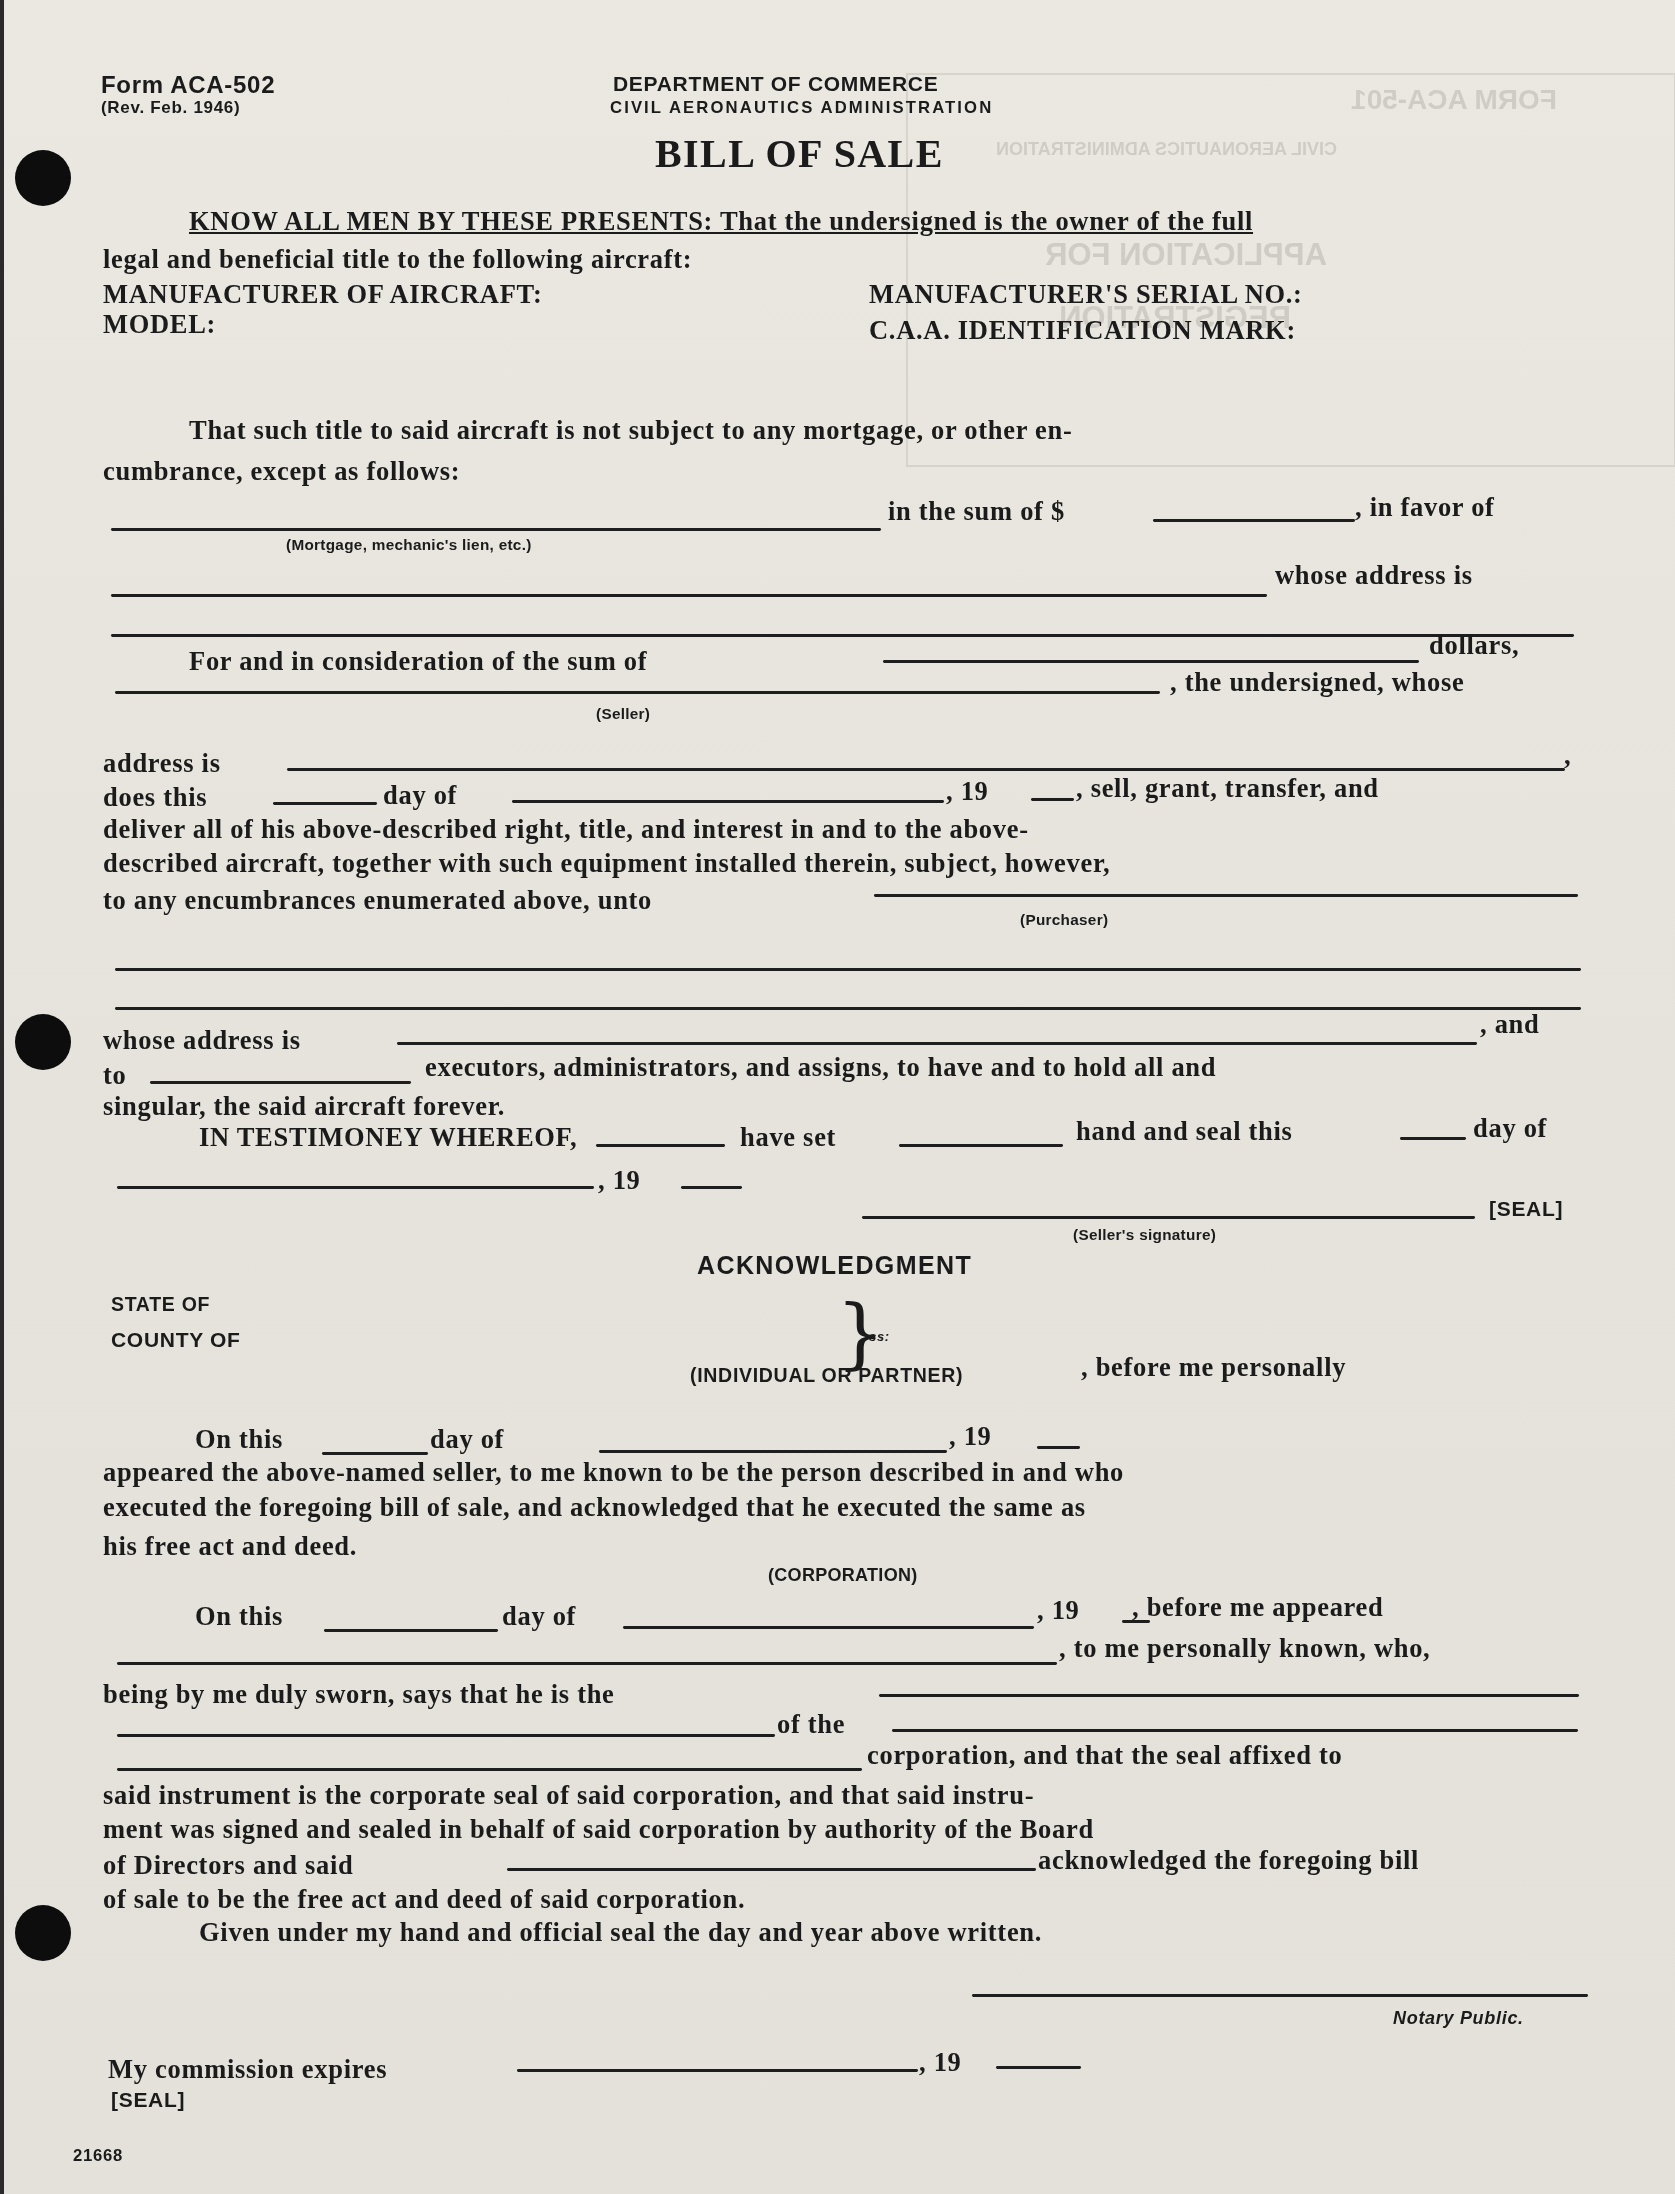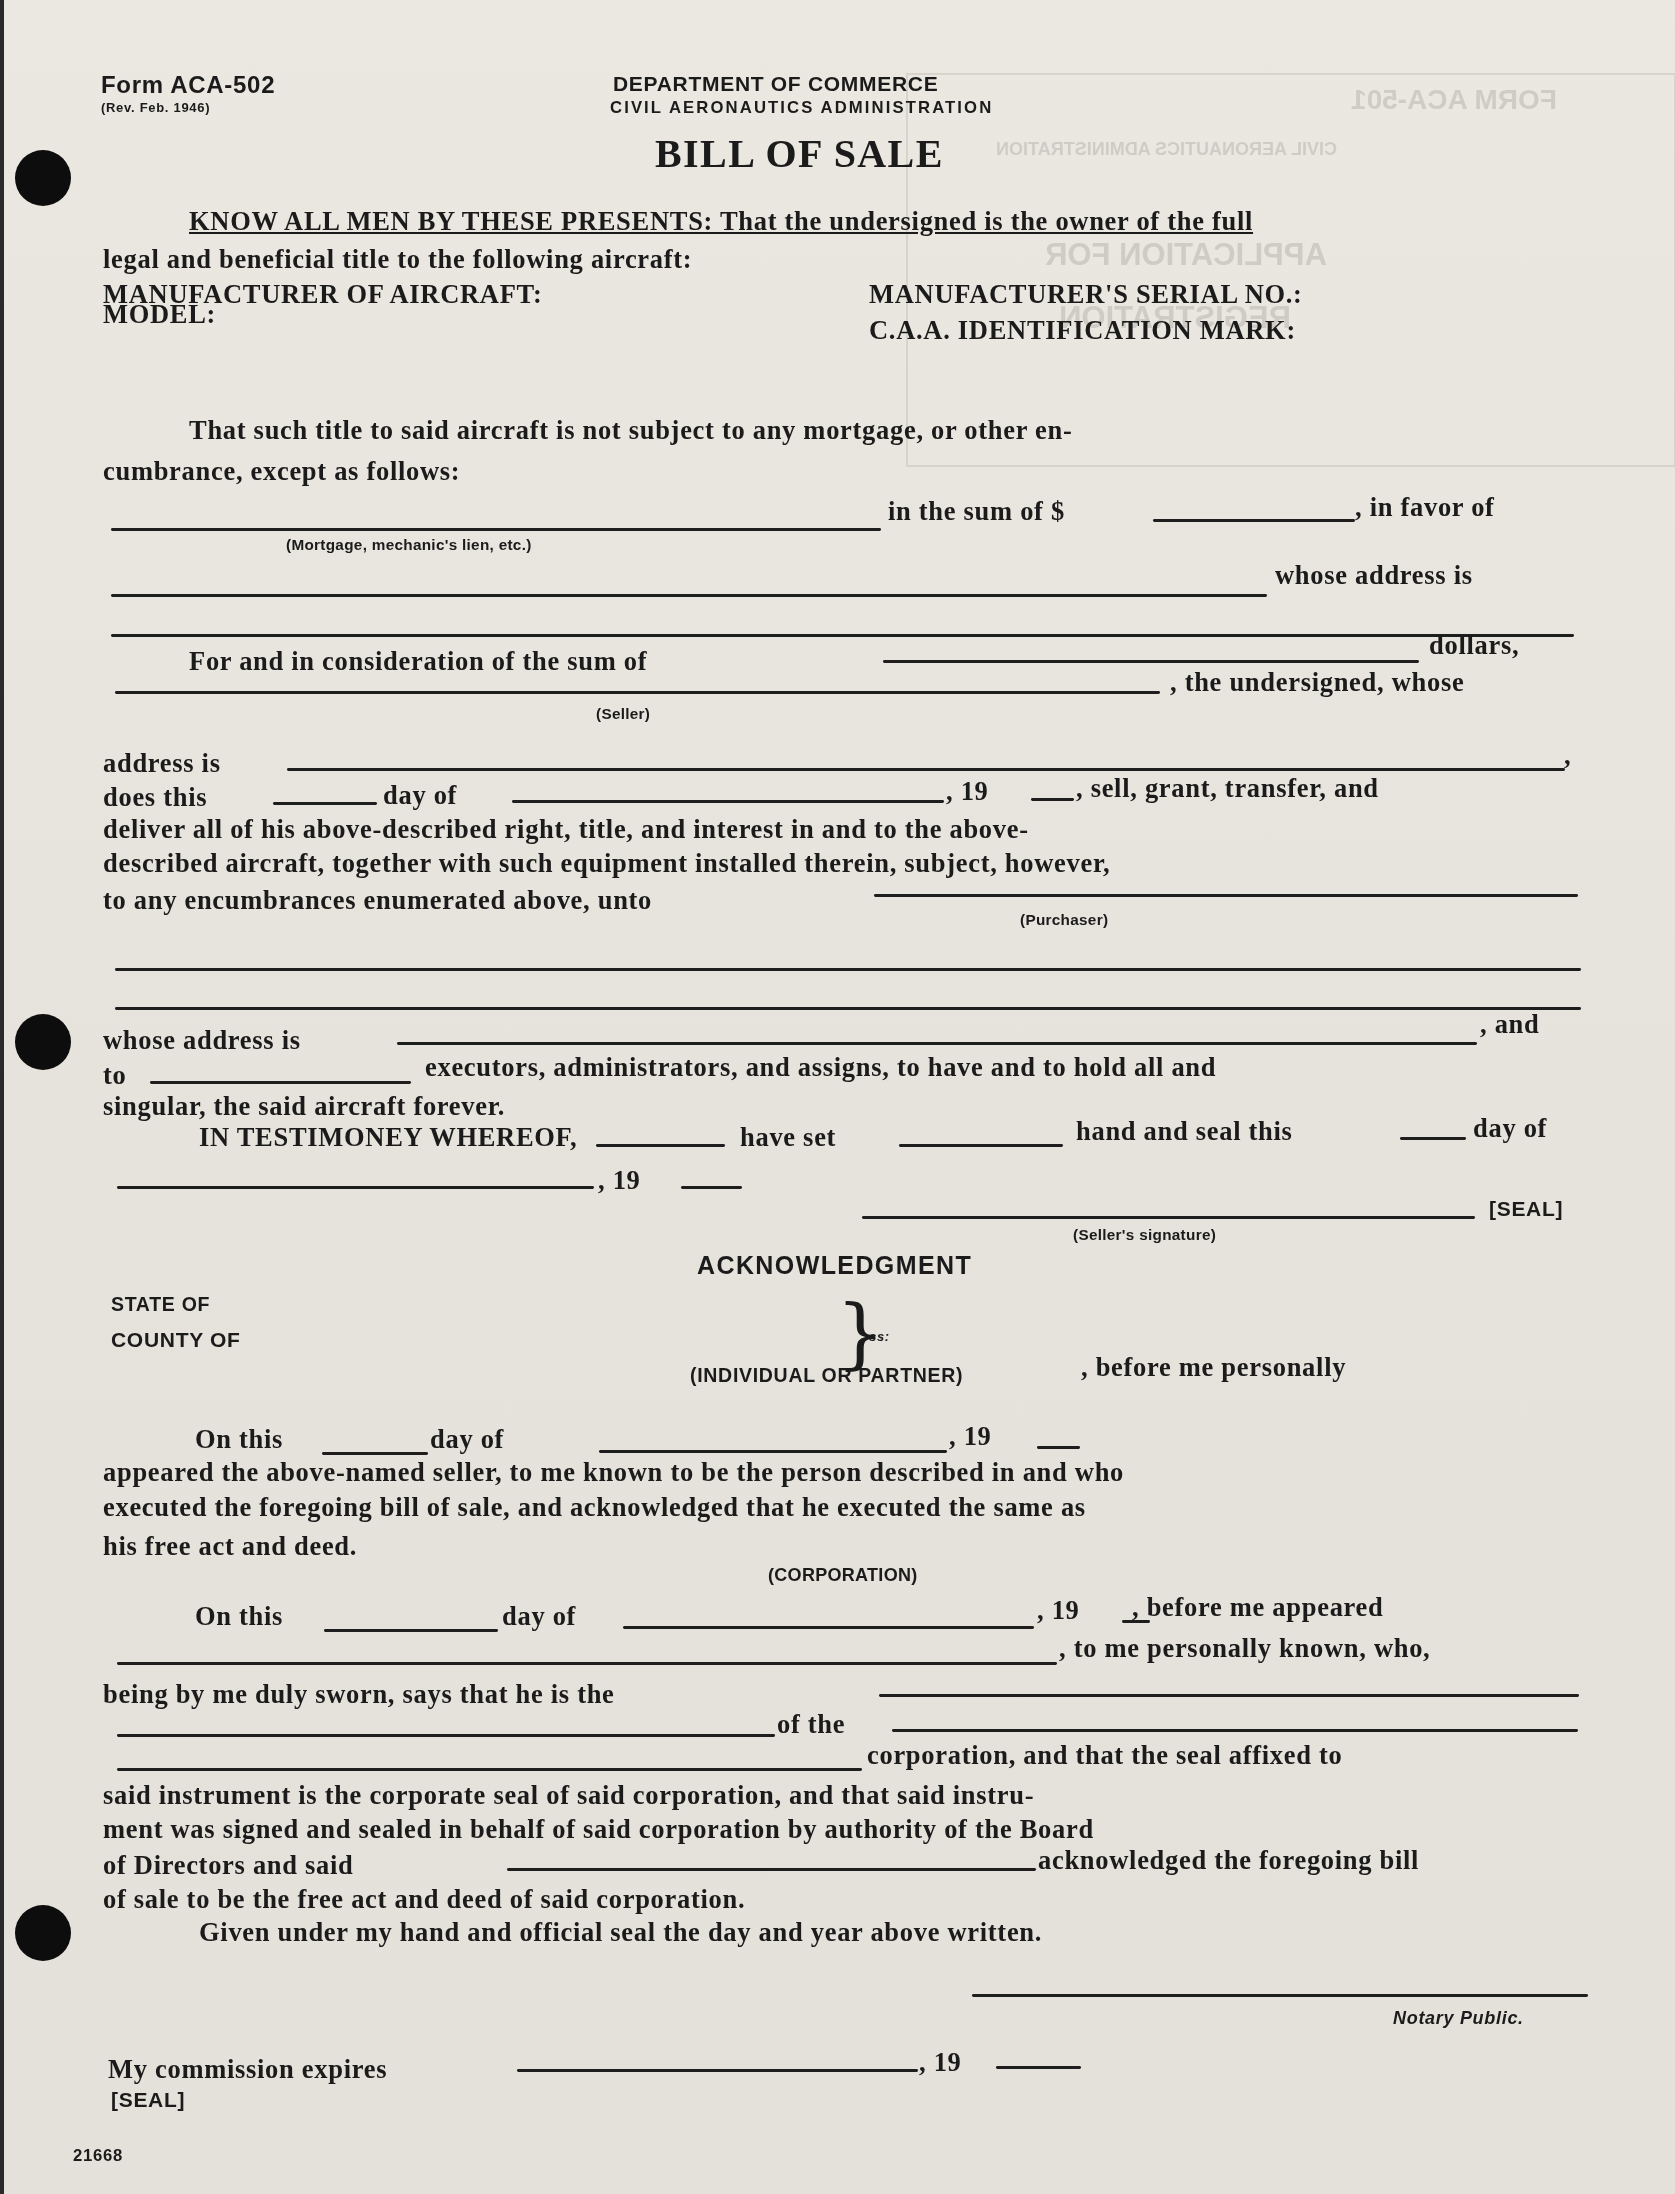--- a/index.html
+++ b/index.html
@@ -13,21 +13,21 @@
            font-weight:bold; transform:scaleX(-1); white-space:nowrap; }
   .ghost-frame { position:absolute; border:2.1px solid #c9c6c0; opacity:0.6; }
   .t { position:absolute; white-space:nowrap; font-family:"Liberation Serif","DejaVu Serif",serif;
        font-weight:bold; font-size:26.5px; line-height:31px; letter-spacing:0.7px; transform-origin:left top; }
   .sans { font-family:"Liberation Sans","DejaVu Sans",sans-serif; }
   .small { font-size:15.3px; line-height:18px; letter-spacing:0.3px; }
   .line { position:absolute; height:2.8px; background:#1e1e1e; border-radius:1.4px; }
   .title { font-size:40px; line-height:45px; letter-spacing:1.4px; }
   .hdr { font-size:21px; line-height:24px; letter-spacing:0.7px; }
   .formno { font-size:24px; line-height:26.5px; }
-  .formrev { font-size:13px; line-height:19.5px;text-align:center; }
+  .formrev { font-size:17px; line-height:19.5px;text-align:center; }
   .brace { position:absolute; font-family:"DejaVu Serif",serif; font-size:77px; line-height:77px; color:#1b1b1b; }
 </style>
 </head>
 <body>
 
 <div class="page">
   <div class="edge"></div>
   <div class="hole" style="top:150px;"></div>
   <div class="hole" style="top:1014px;"></div>
   <div class="hole" style="top:1905px;"></div>
@@ -41,21 +41,21 @@
   <div class="t sans formno" style="left:101px;top:72px;">Form ACA-502</div>
   <div class="t sans formrev" style="left:101px;top:98px;">(Rev. Feb. 1946)</div>
   <div class="t sans hdr" style="left:613px;top:72px;">DEPARTMENT OF COMMERCE</div>
   <div class="t sans hdr" style="left:610px;top:96px;font-size:16.7px;letter-spacing:2.1px;">CIVIL AERONAUTICS ADMINISTRATION</div>
   <div class="t title" style="left:655px;top:131px;">BILL OF SALE</div>
 
   <div class="t" style="left:189px;top:206px;text-decoration:underline;">KNOW ALL MEN BY THESE PRESENTS:  That the undersigned is the owner of the full</div>
   <div class="t" style="left:103px;top:244px;">legal and beneficial title to the following aircraft:</div>
   <div class="t" style="left:103px;top:279px;">MANUFACTURER OF AIRCRAFT:</div>
   <div class="t" style="left:869px;top:279px;">MANUFACTURER'S SERIAL NO.:</div>
-  <div class="t" style="left:103px;top:299px;text-align:right;">MODEL:</div>
+  <div class="t" style="left:103px;top:309px;text-align:right;">MODEL:</div>
   <div class="t" style="left:869px;top:315px;">C.A.A. IDENTIFICATION MARK:</div>
 
   <div class="t" style="left:189px;top:415px;">That such title to said aircraft is not subject to any mortgage, or other en-</div>
   <div class="t" style="left:103px;top:456px;">cumbrance, except as follows:</div>
   <div class="line" style="left:111px;top:528px;width:770px;"></div>
   <div class="t" style="left:888px;top:496px;text-align:right;">in the sum of $</div>
   <div class="line" style="left:1153px;top:519px;width:202px;"></div>
   <div class="t" style="left:1355px;top:492px;">, in favor of</div>
   <div class="t small sans" style="left:286px;top:536px;">(Mortgage, mechanic's lien, etc.)</div>
   <div class="line" style="left:111px;top:594px;width:1156px;"></div>

